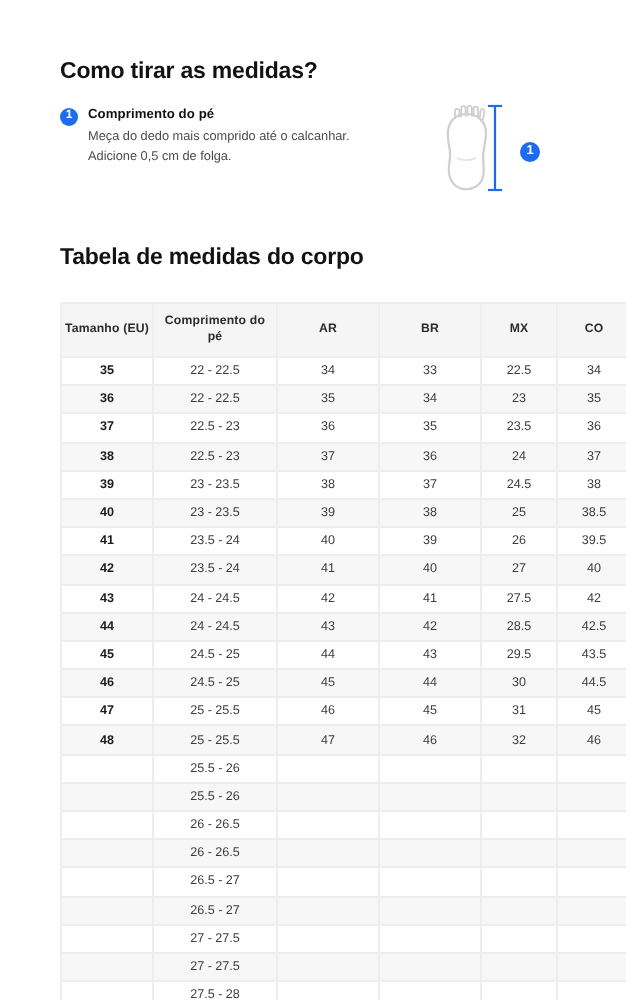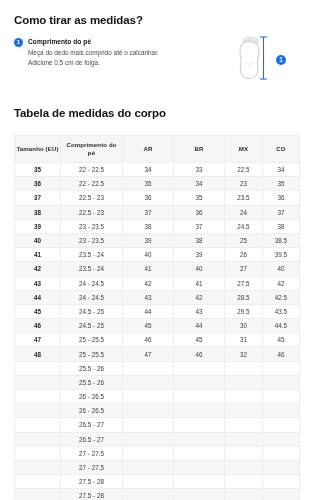--- a/index.html
+++ b/index.html
@@ -10,21 +10,21 @@
     background: #ffffff;
     font-family: "Liberation Sans", sans-serif;
     color: #1a1a1a;
     overflow: hidden;
   }
 
   .page {
     width: 313px;
     height: 500px;
     position: relative;
-    padding: 0;
+    padding: 16px;
   }
 
   
   .howto-section {
     padding: 14px 14px 0 14px;
     position: relative;
   }
 
   .howto-title {
     font-size: 11.5px;

